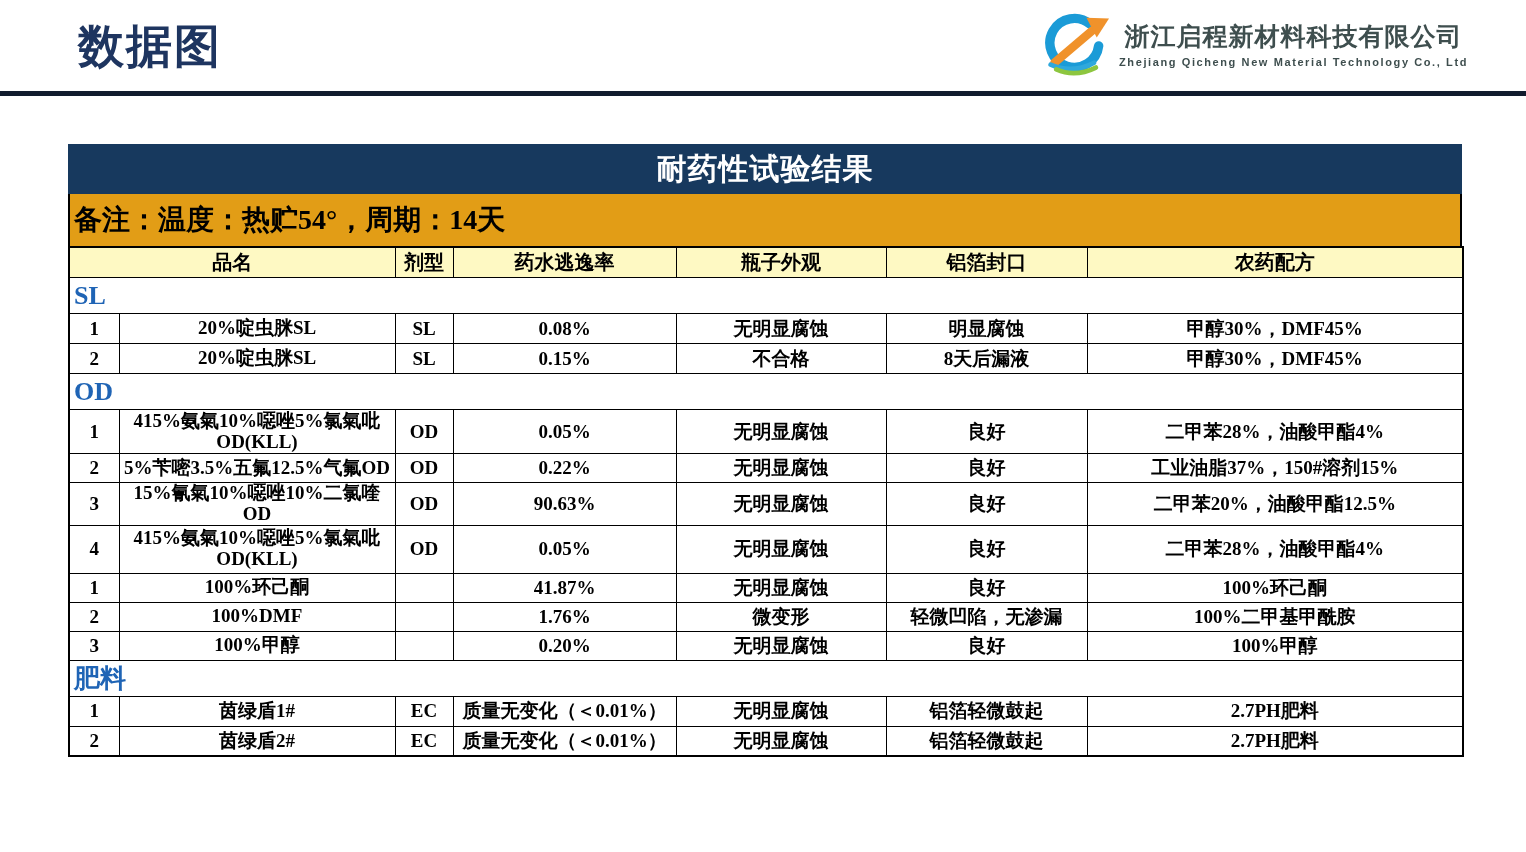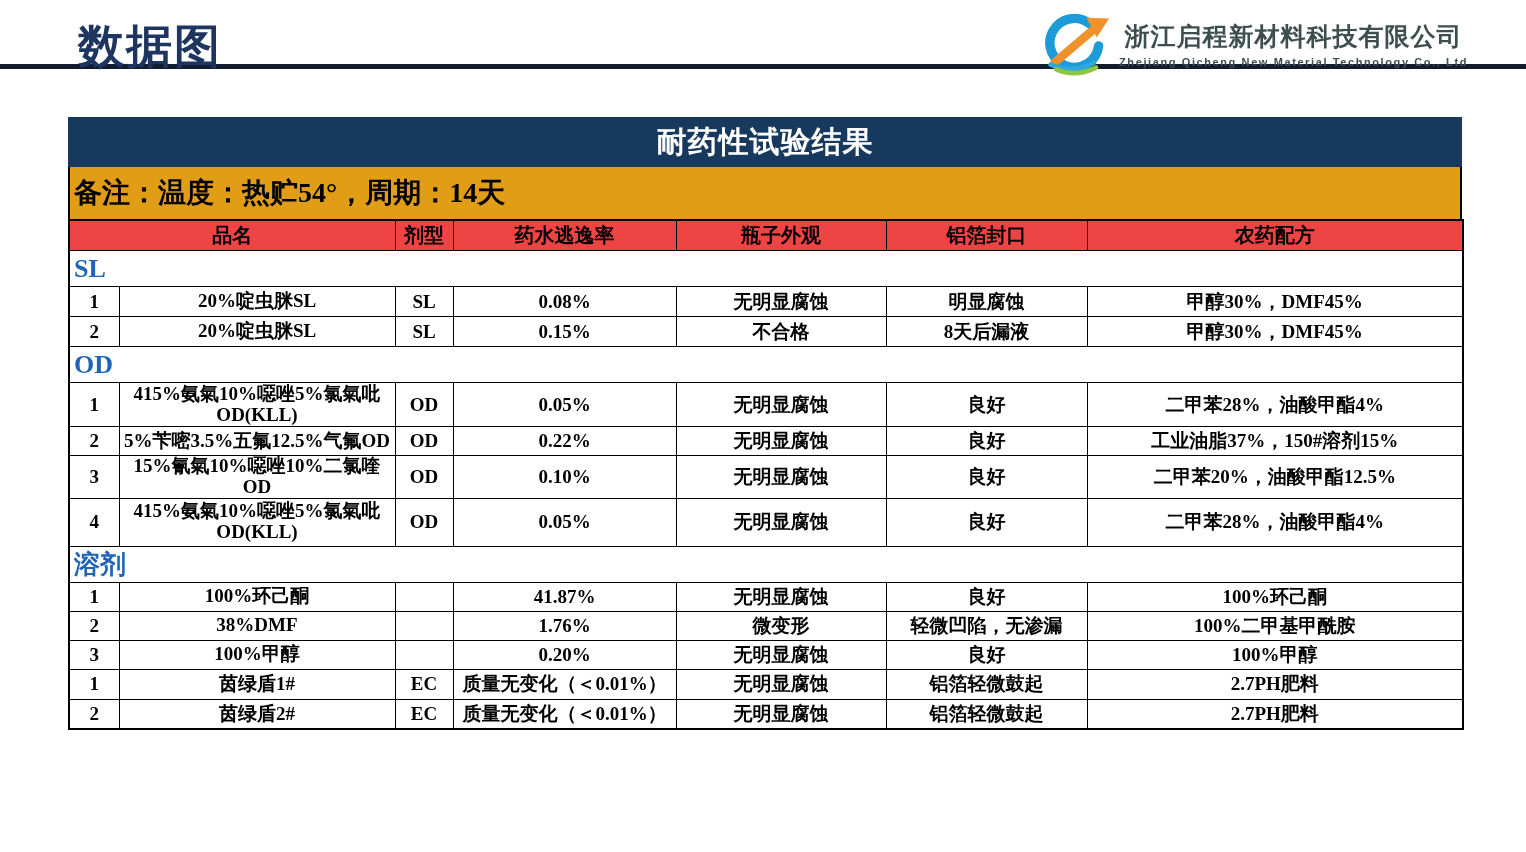--- a/index.html
+++ b/index.html
@@ -1,21 +1,21 @@
 <!DOCTYPE html>
 <html><head>
 <meta charset="utf-8">
 <style>
   html,body{margin:0;padding:0;}
   body{
     width:1526px;height:852px;background:#ffffff;overflow:hidden;
     font-family:"Liberation Serif","DejaVu Serif",serif;color:#000;
   }
   
-  .page-header{position:relative;height:64px;padding-left:12px;}
+  .page-header{position:relative;height:91px;padding-left:12px;}
   .page-title{
     position:absolute;left:78px;top:16px;
     font-family:"Liberation Sans","DejaVu Sans",sans-serif;
     font-weight:bold;font-size:46px;color:#1E3560;letter-spacing:2px;
   }
   .logo-block{position:absolute;right:58px;top:12px;display:flex;align-items:center;gap:8px;}
   .logo-mark{width:68px;height:64px;flex:0 0 auto;}
   .logo-text{display:flex;flex-direction:column;align-items:center;}
   .logo-text .cn{
     font-family:"Liberation Sans","DejaVu Sans",sans-serif;
@@ -45,21 +45,21 @@
   
   table.results{
     width:1394px;border-collapse:collapse;table-layout:fixed;
     border:2px solid #000;
   }
   table.results th, table.results td{
     border:1.5px solid #000;padding:0 3px;vertical-align:middle;
     overflow:hidden;
   }
   tr.colhdr th{
-    background:#ef4444;font-weight:bold;font-size:20px;height:29px;text-align:center;
+    background:#fef9c3;font-weight:bold;font-size:20px;height:29px;text-align:center;
   }
   tr.section td{
     color:#1F64B5;font-weight:bold;font-size:26px;text-align:left;padding-left:4px;
   }
   tr.data td{text-align:center;font-weight:600;font-size:19px;}
   td.cell-name{white-space:pre-line;line-height:1.1;}
   .h29{height:29px}.h30{height:30px}.h31{height:31px}.h36{height:36px}.h44{height:44px}.h48{height:48px}
 </style>
 </head>
 <body>
@@ -149,67 +149,67 @@
         <td>OD</td>
         <td>0.22%</td>
         <td>无明显腐蚀</td>
         <td>良好</td>
         <td>工业油脂37%，150#溶剂15%</td>
       </tr>
       <tr class="data h29">
         <td class="cell-no">3</td>
         <td class="cell-name">15%氰氣10%噁唑10%二氯喹OD</td>
         <td>OD</td>
-        <td>0.10%</td>
+        <td>90.63%</td>
         <td>无明显腐蚀</td>
         <td>良好</td>
         <td>二甲苯20%，油酸甲酯12.5%</td>
       </tr>
       <tr class="data h48">
         <td class="cell-no">4</td>
         <td class="cell-name">415%氨氣10%噁唑5%氯氣吡
 OD(KLL)</td>
         <td>OD</td>
         <td>0.05%</td>
         <td>无明显腐蚀</td>
         <td>良好</td>
         <td>二甲苯28%，油酸甲酯4%</td>
       </tr>
 
-      <tr class="section h31">
-        <td colspan="7">溶剂</td>
-      </tr>
       <tr class="data h29">
         <td class="cell-no">1</td>
         <td class="cell-name">100%环己酮</td>
         <td></td>
         <td>41.87%</td>
         <td>无明显腐蚀</td>
         <td>良好</td>
         <td>100%环己酮</td>
       </tr>
       <tr class="data h29">
         <td class="cell-no">2</td>
-        <td class="cell-name">38%DMF</td>
+        <td class="cell-name">100%DMF</td>
         <td></td>
         <td>1.76%</td>
         <td>微变形</td>
         <td>轻微凹陷，无渗漏</td>
         <td>100%二甲基甲酰胺</td>
       </tr>
       <tr class="data h29">
         <td class="cell-no">3</td>
         <td class="cell-name">100%甲醇</td>
         <td></td>
         <td>0.20%</td>
         <td>无明显腐蚀</td>
         <td>良好</td>
         <td>100%甲醇</td>
       </tr>
 
+      <tr class="section h31">
+        <td colspan="7">肥料</td>
+      </tr>
       <tr class="data h30">
         <td class="cell-no">1</td>
         <td class="cell-name">茵绿盾1#</td>
         <td>EC</td>
         <td>质量无变化（＜0.01%）</td>
         <td>无明显腐蚀</td>
         <td>铝箔轻微鼓起</td>
         <td>2.7PH肥料</td>
       </tr>
       <tr class="data h30">

